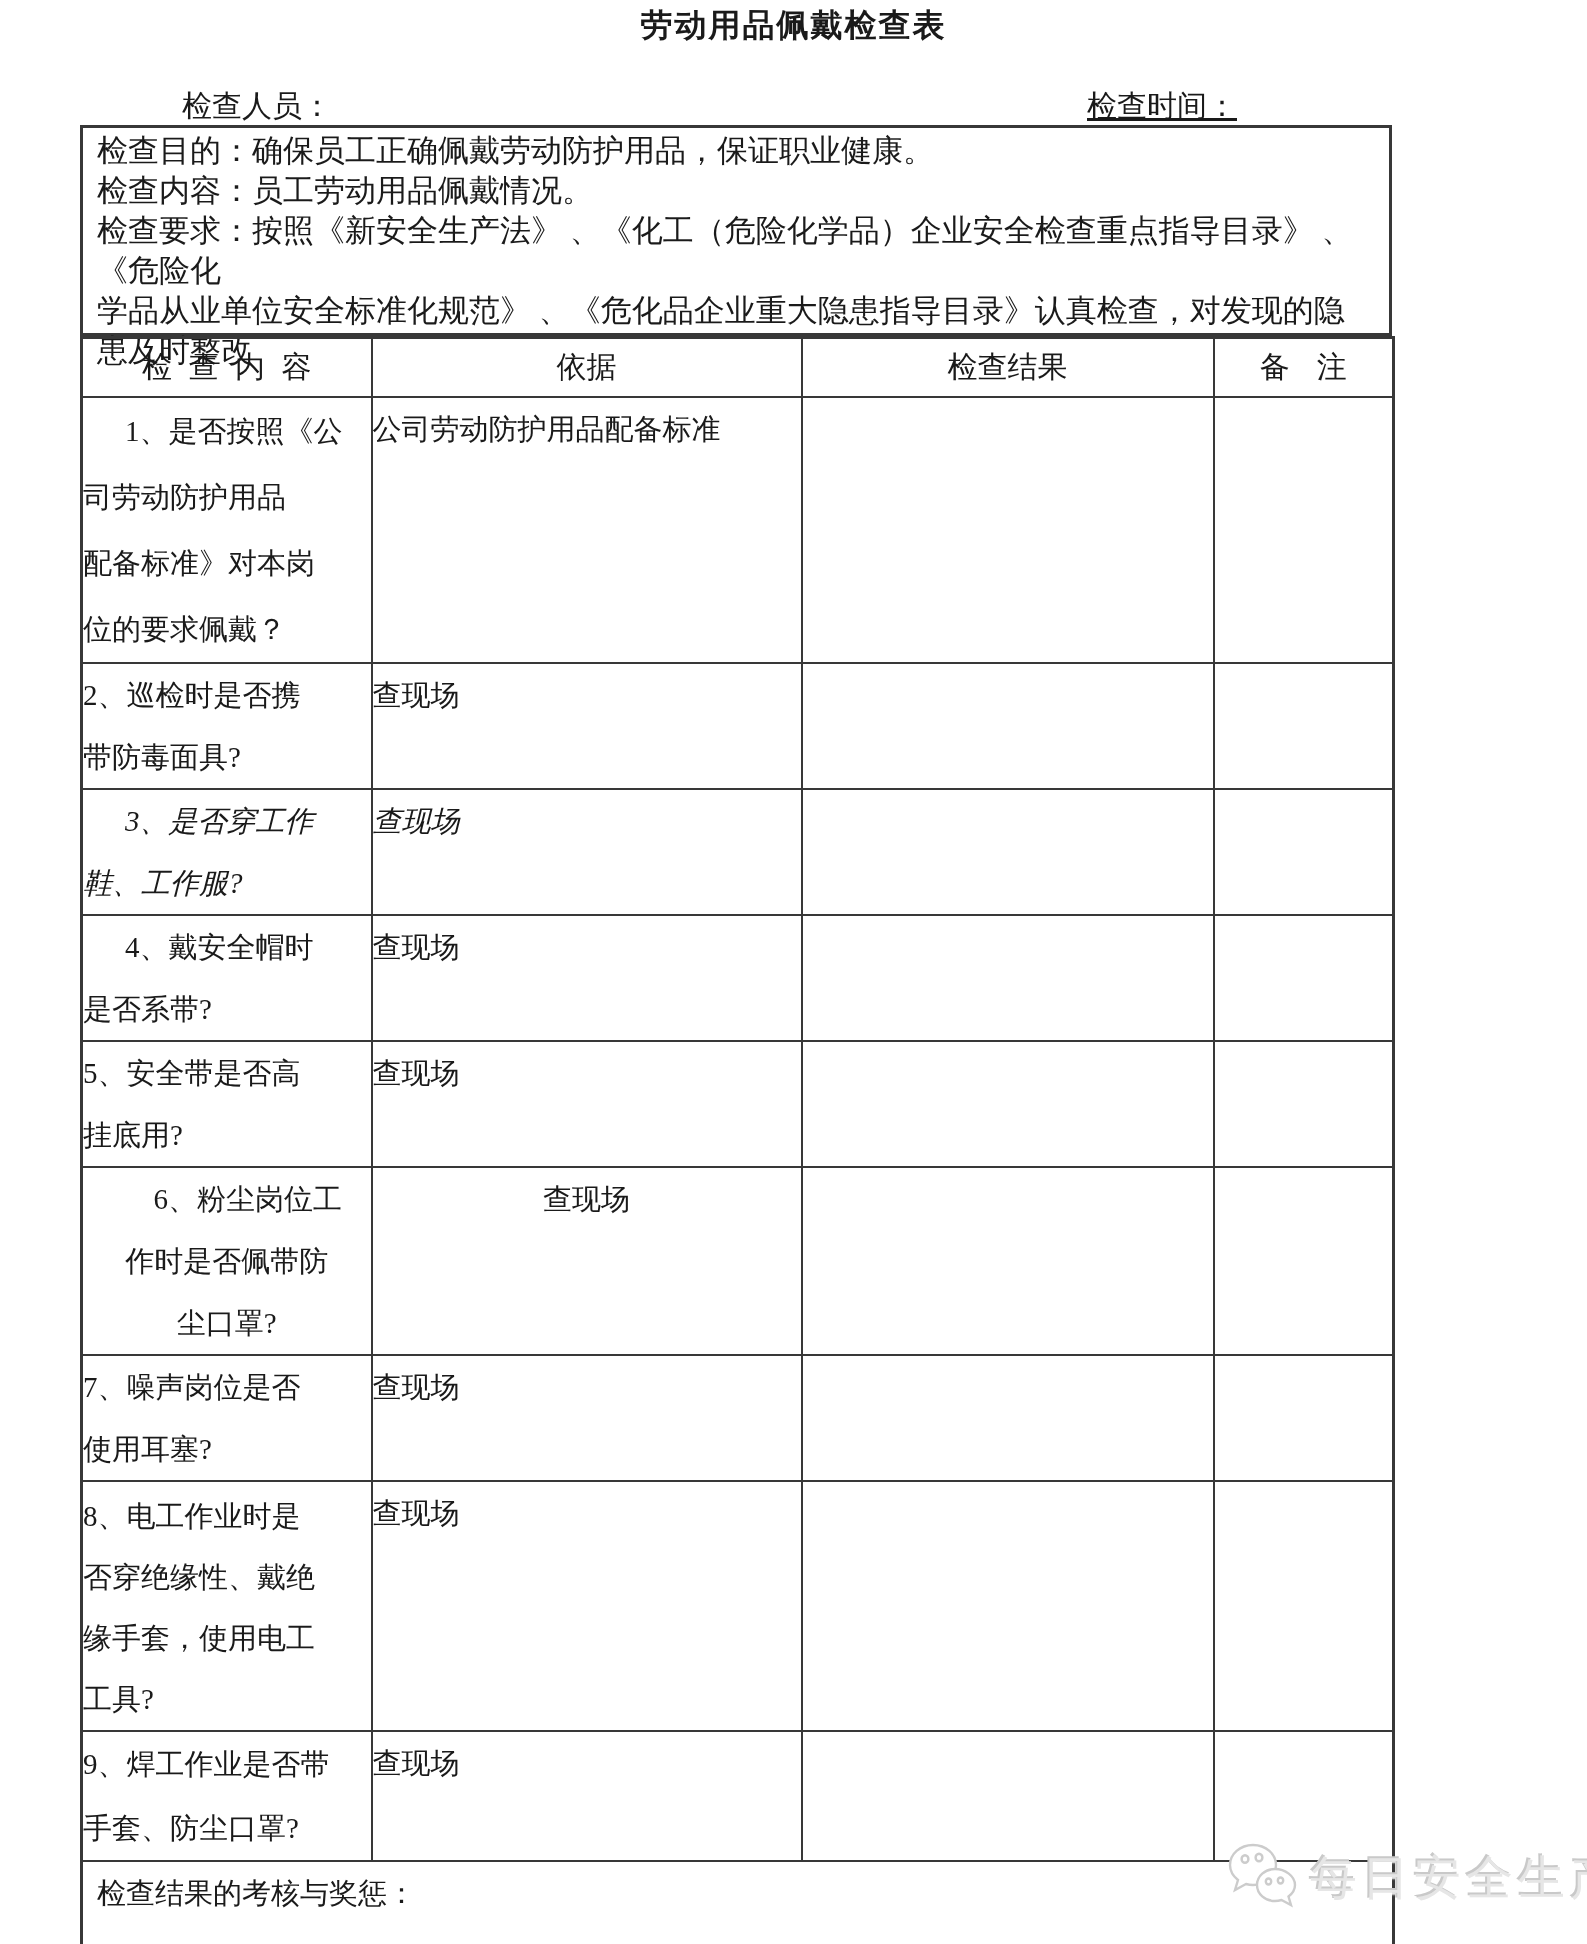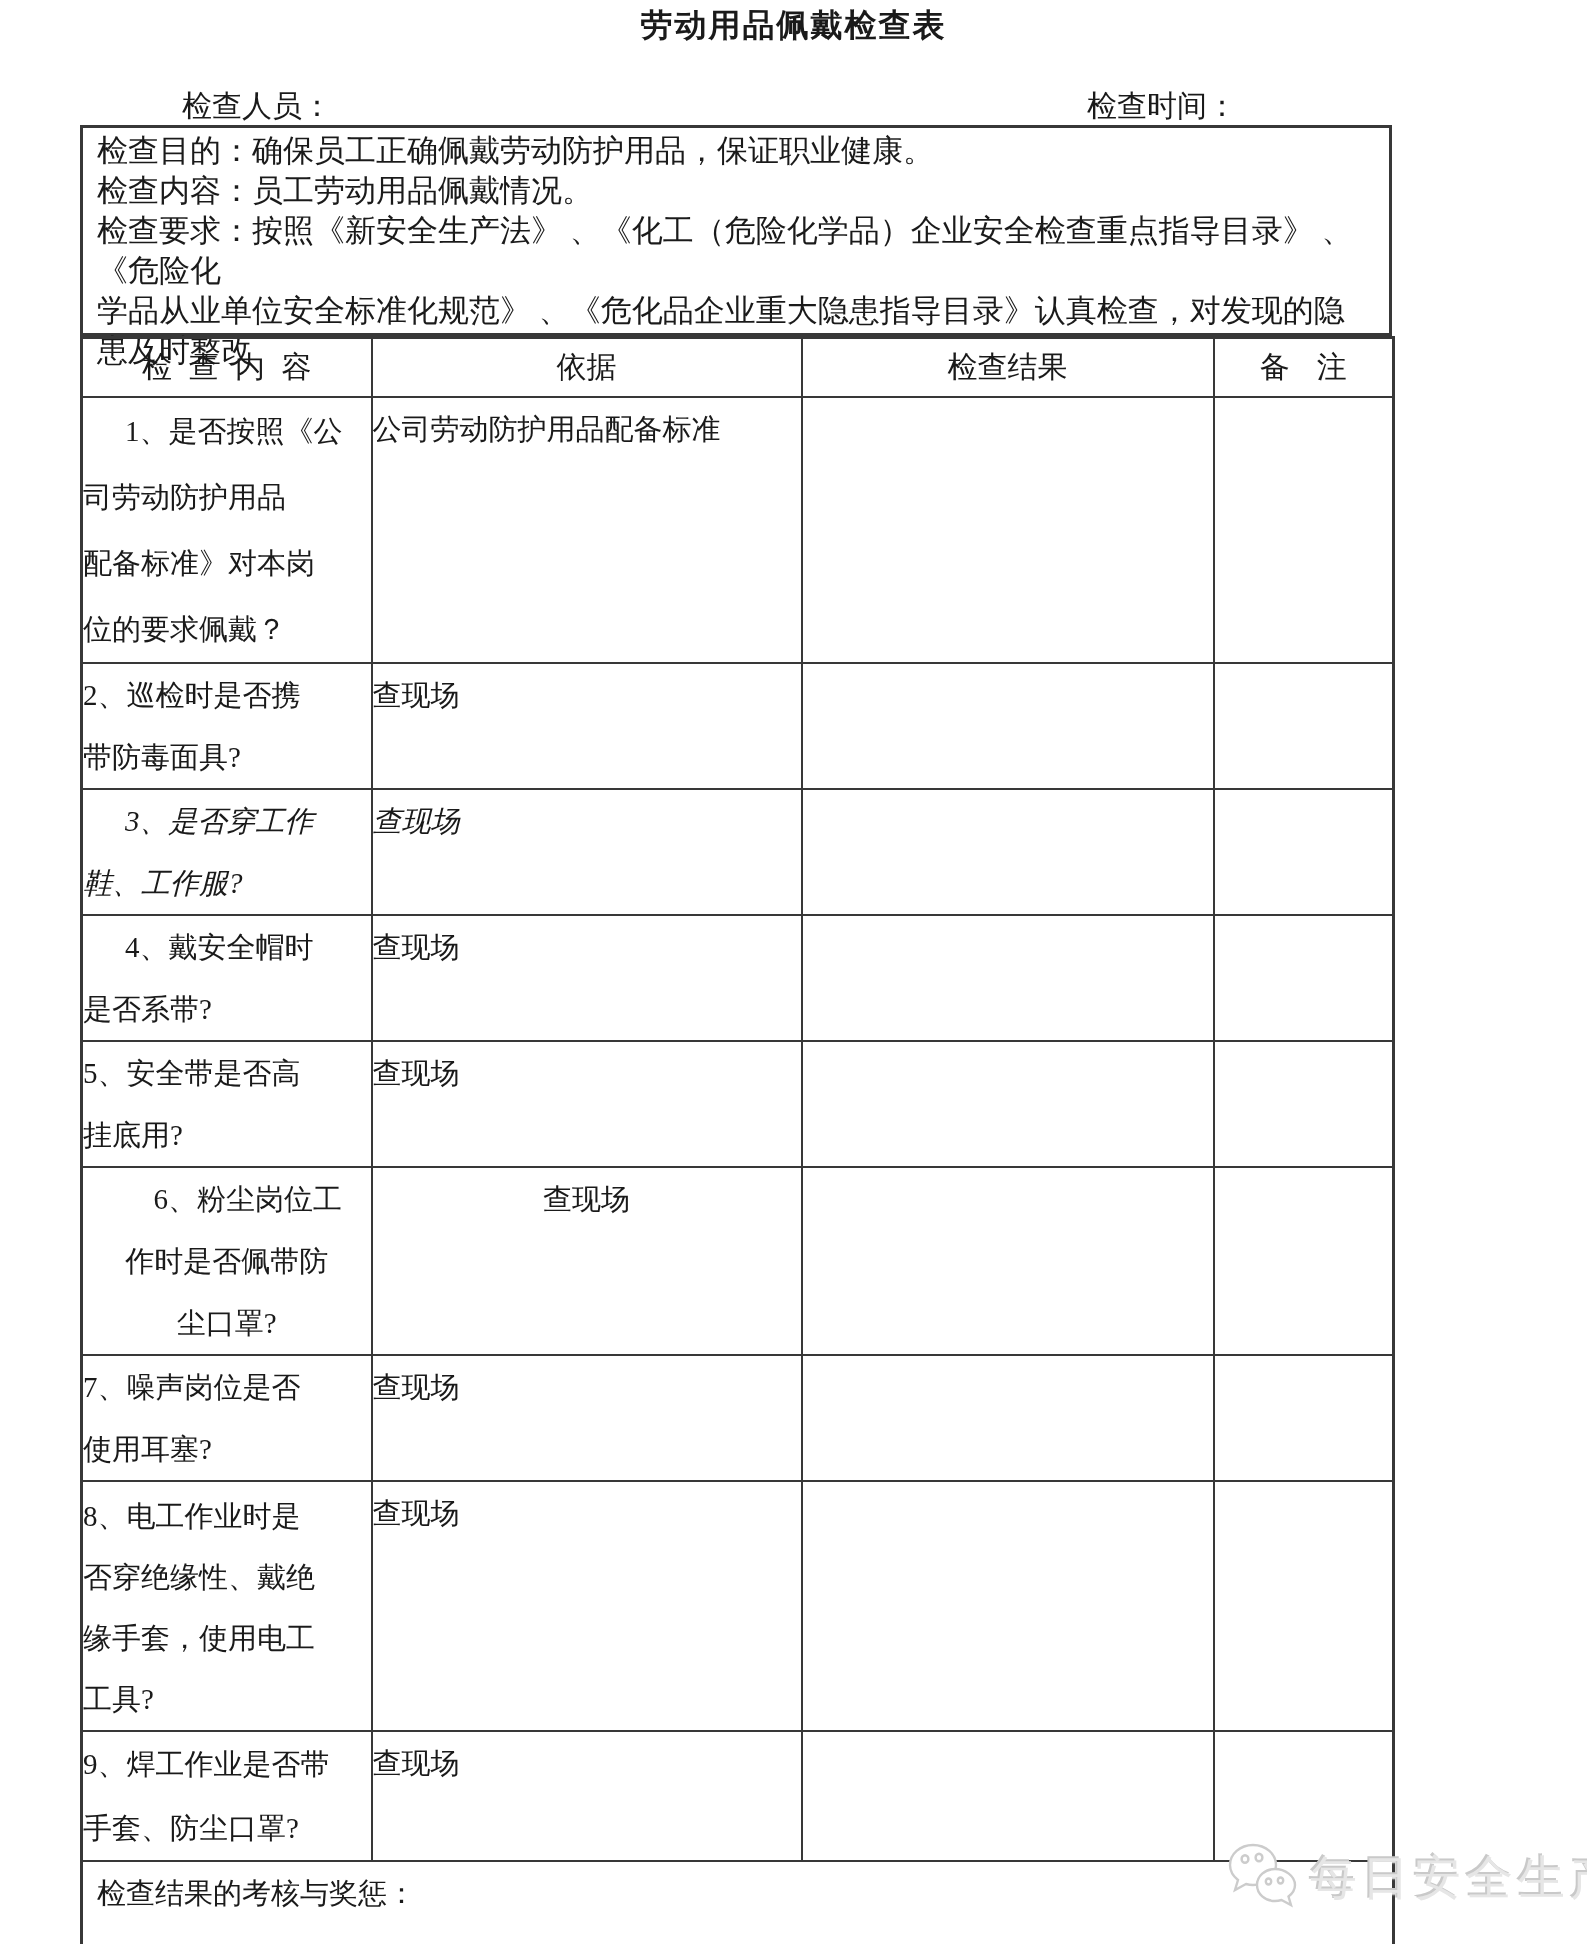--- a/index.html
+++ b/index.html
@@ -5,21 +5,21 @@
   html,body{margin:0;padding:0;background:#ffffff;}
   .page{
     position:relative;width:1587px;height:1944px;background:#ffffff;
     font-family:"Liberation Serif","DejaVu Serif",serif;color:#1a1a1a;overflow:hidden;
   }
   .title{
     position:absolute;top:4px;left:0;width:100%;text-align:center;
     font-size:32px;font-weight:bold;letter-spacing:2px;
   }
   .meta-inspector{position:absolute;left:182px;top:86px;font-size:30px;}
-  .meta-time{position:absolute;left:1087px;top:86px;font-size:30px;}
+  .meta-time{position:absolute;left:1087px;top:86px;font-size:30px;text-decoration:underline;}
   .info-box{
     position:absolute;left:80px;top:125px;width:1312px;height:211px;
     border:3px solid #383838;box-sizing:border-box;padding:3px 14px;
     font-size:31px;line-height:40px;
   }
   .info-line{white-space:pre-line;}
   table.inspection{
     position:absolute;left:80px;top:336px;width:1312px;
     border-collapse:collapse;table-layout:fixed;
     border:3px solid #383838;font-size:29px;

